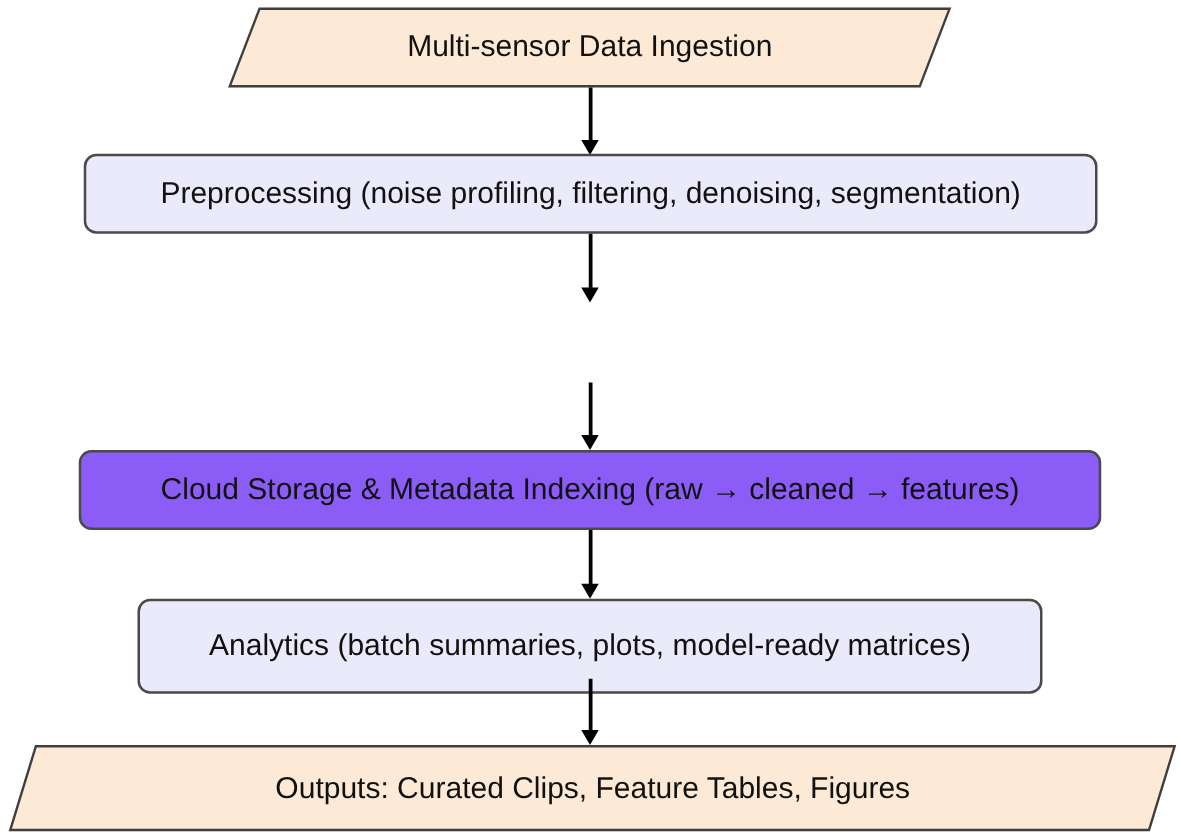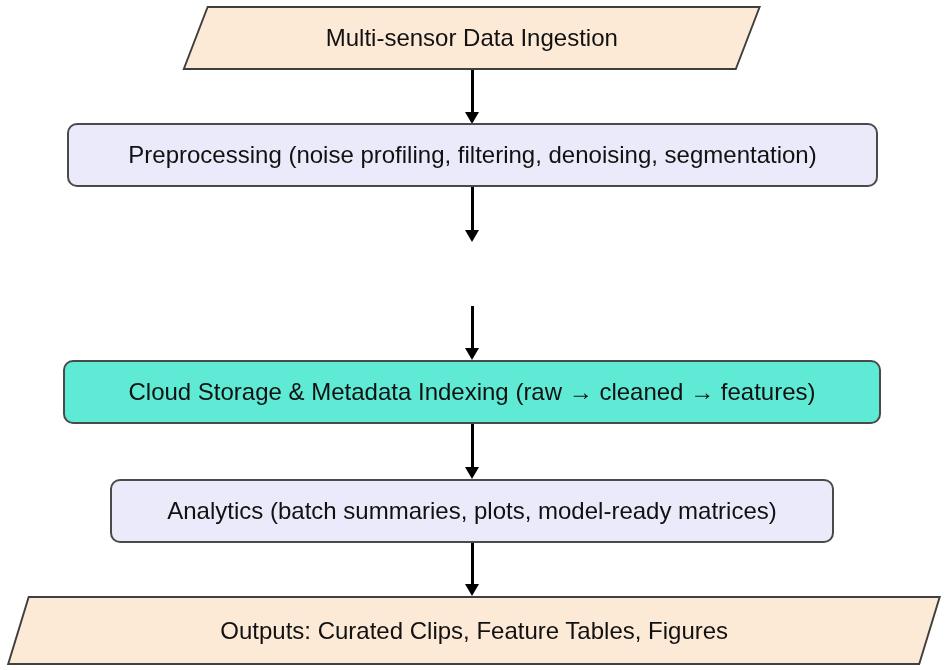--- a/index.html
+++ b/index.html
@@ -24,21 +24,21 @@
     color: #111111;
     white-space: nowrap;
     box-sizing: border-box;
   }
   .rounded {
     background: #eaeafa;
     border: 2px solid #4a4a4a;
     border-radius: 10px;
   }
   .rounded.green {
-    background: #5eead4;
+    background: #8b5cf6;
   }
   .para {
     background: #fcead6;
     border: 2px solid #3f3f3f;
     transform-origin: 0 0;
   }
   .para .unskew {
     display: inline-block;
   }
   .arrow {
@@ -95,21 +95,21 @@
 
   <div class="node rounded green" style="left:63px; top:360px; width:818px; height:64px;">
     <span>Cloud Storage &amp; Metadata Indexing (raw → cleaned → features)</span>
   </div>
 
   <div class="arrow" style="left:464px; top:424px; height:55px;">
     <div class="shaft"></div>
     <div class="head"></div>
   </div>
 
-  <div class="node rounded" style="left:110px; top:479px; width:724px; height:64px;">
+  <div class="node rounded" style="left:110px; top:479px; width:724px; height:76px;">
     <span>Analytics (batch summaries, plots, model-ready matrices)</span>
   </div>
 
   <div class="arrow" style="left:464px; top:543px; height:53px;">
     <div class="shaft"></div>
     <div class="head"></div>
   </div>
 
   <div class="node para" style="left:28px; top:596px; width:913px; height:69px; transform: skewX(-17deg);">
     <span class="unskew" style="transform: skewX(17deg);">Outputs: Curated Clips, Feature Tables, Figures</span>

